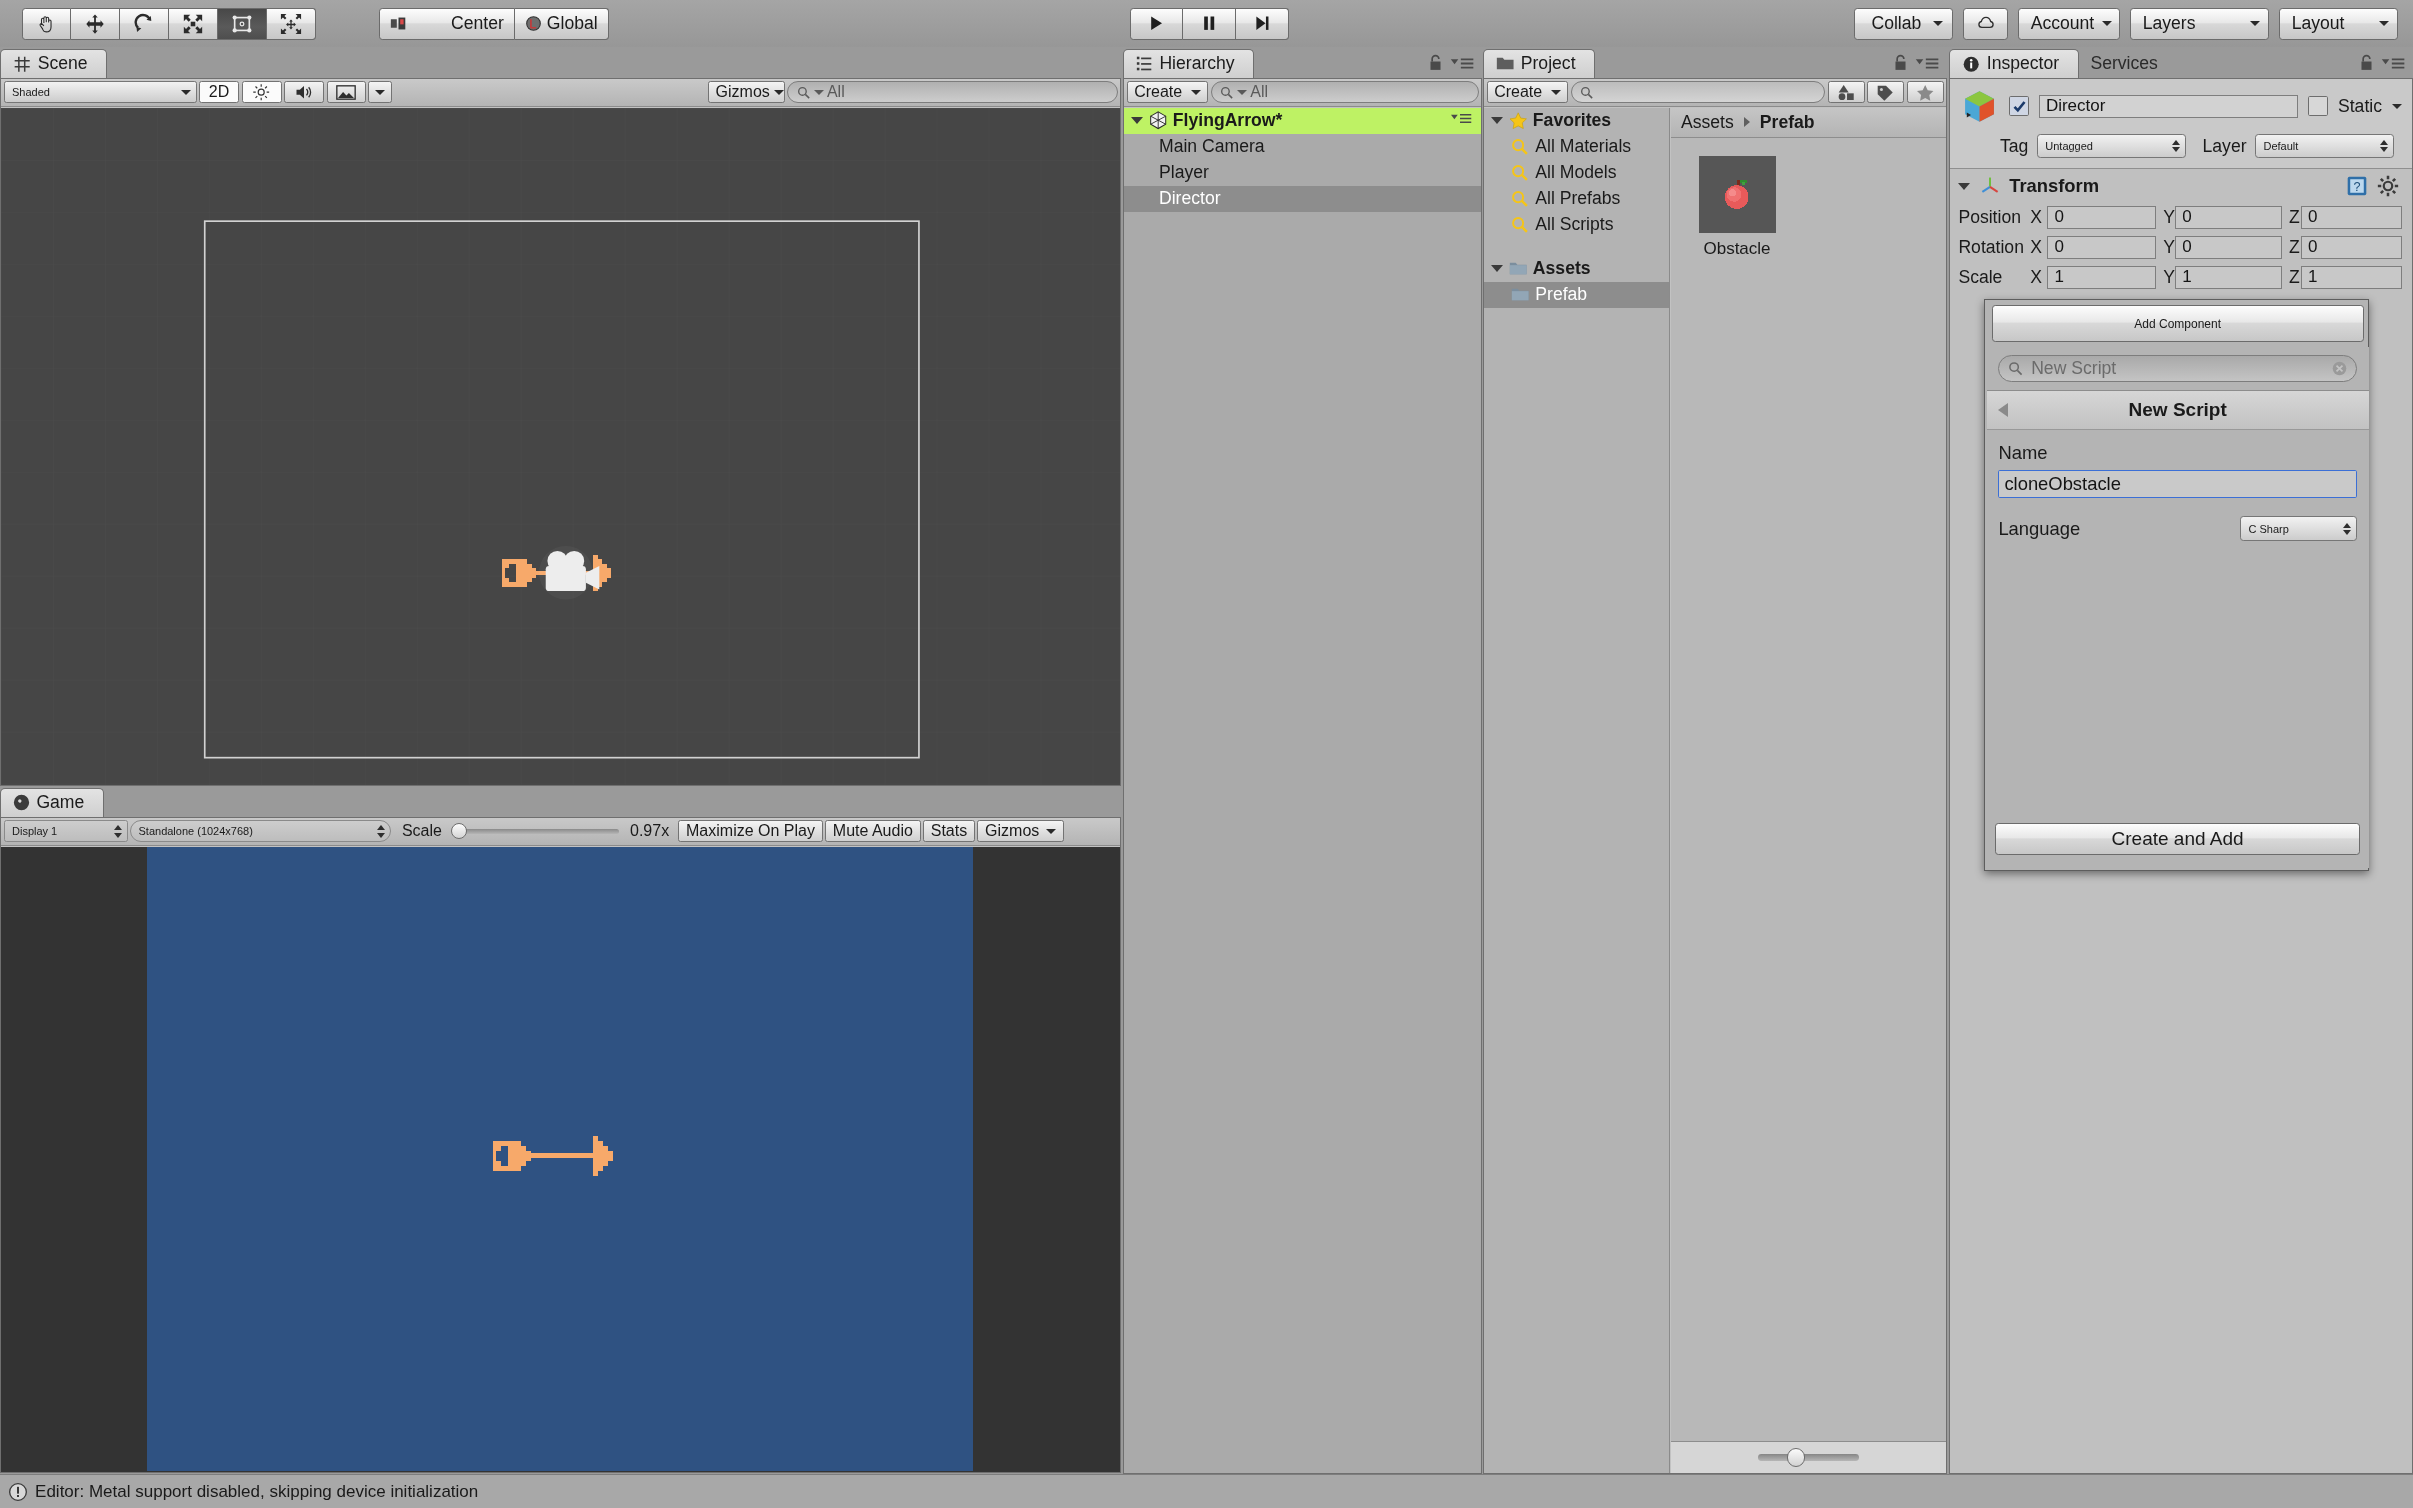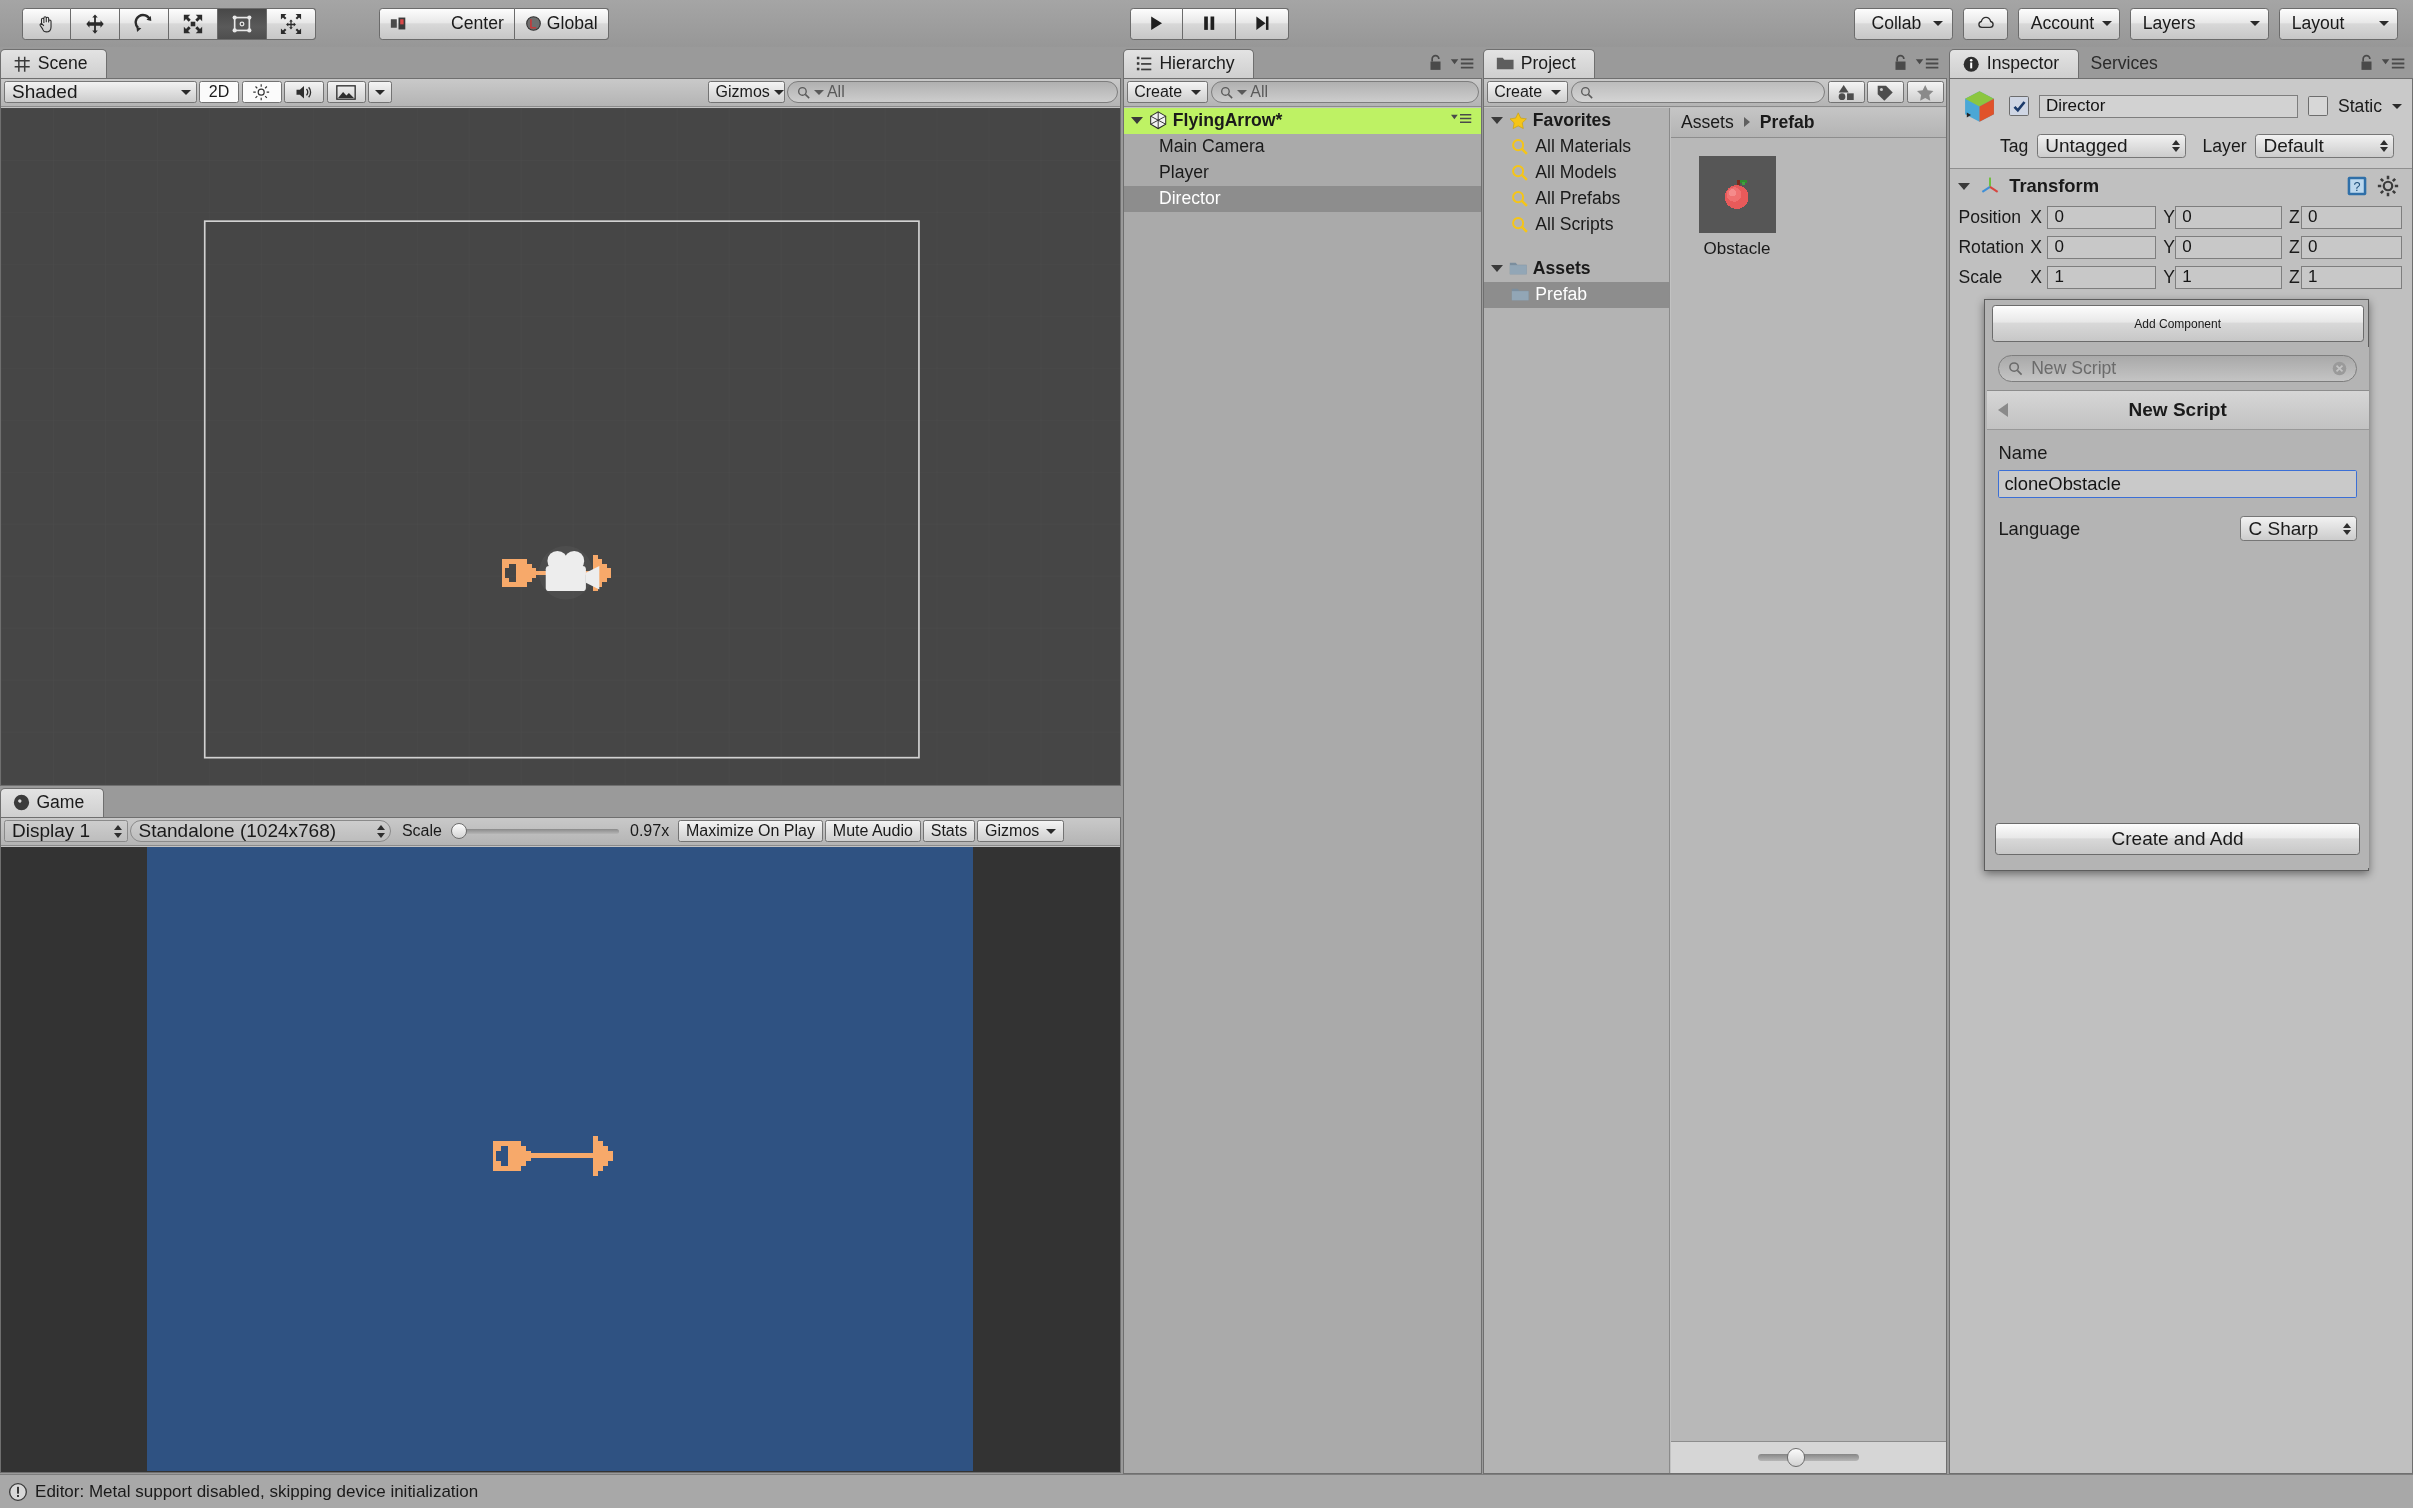--- a/index.html
+++ b/index.html
@@ -85,21 +85,21 @@
   .treerow { display:flex; align-items:center; height:26px; padding-left:6.7px; font-size:17.6px; gap:5.9px;}
   .treerow.sel { background:#8d8d8d; color:#fff; }
   .disc { width:0;height:0;border-left:6.7px solid transparent;border-right:6.7px solid transparent;border-top:7.5px solid #3a3a3a; }
 
   
   .insp-row { display:flex; align-items:center; height:30px; font-size:17.6px; }
   .field { background:#c8c8c8; border:0.8px solid #7e7e7e; height:23.5px; display:flex;
      align-items:center; padding:0 5.9px; font-size:17px; color:#141414; }
   .popup { background:linear-gradient(to bottom,#f2f2f2,#cccccc); border:0.8px solid #767676;
      border-radius:3.4px; height:23.5px; display:flex;align-items:center;justify-content:space-between;
-     padding:0 5px 0 7.5px; font-size:19px;}
+     padding:0 5px 0 7.5px; font-size:11px;}
   .updown { display:flex;flex-direction:column;gap:2.5px;align-items:center;}
   .updown i { width:0;height:0;border-left:4.2px solid transparent;border-right:4.2px solid transparent;}
   .updown i.u { border-bottom:5px solid #2e2e2e;}
   .updown i.d { border-top:5px solid #2e2e2e;}
 
   .cbox { width:20px;height:20px;background:#cfd6e4;border:0.8px solid #6d6d6d;border-radius:1.7px;
     display:flex;align-items:center;justify-content:center;}
 
   
   .acwin { position:absolute; background:#b4b4b4; border:0.8px solid #5d5d5d;

